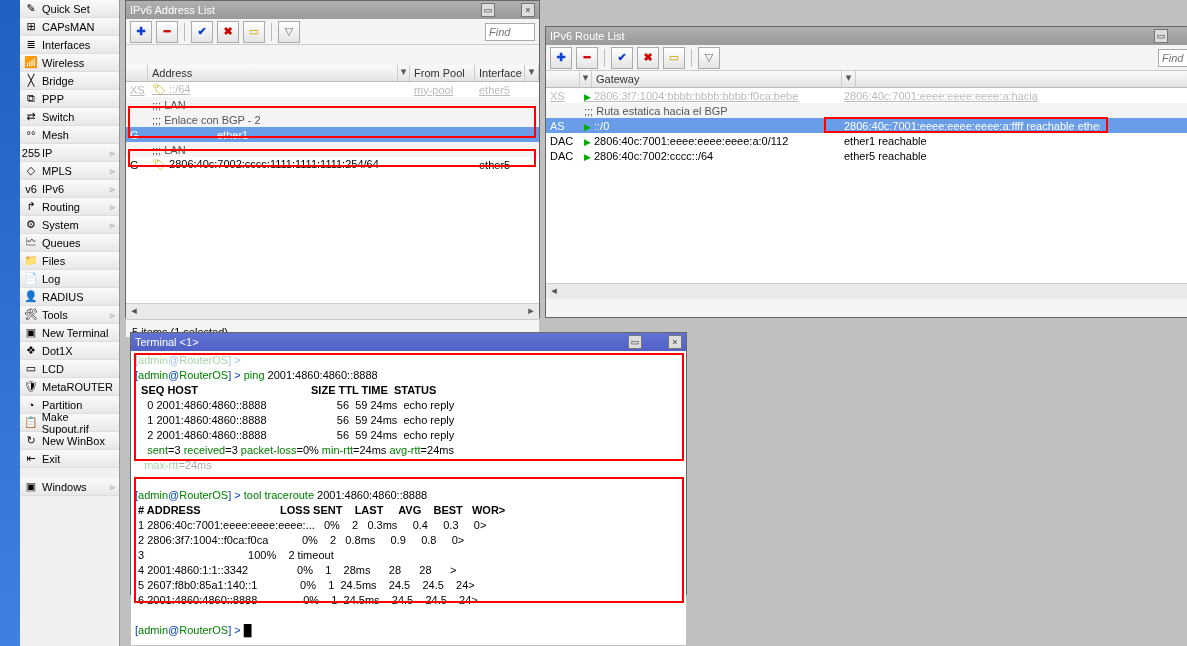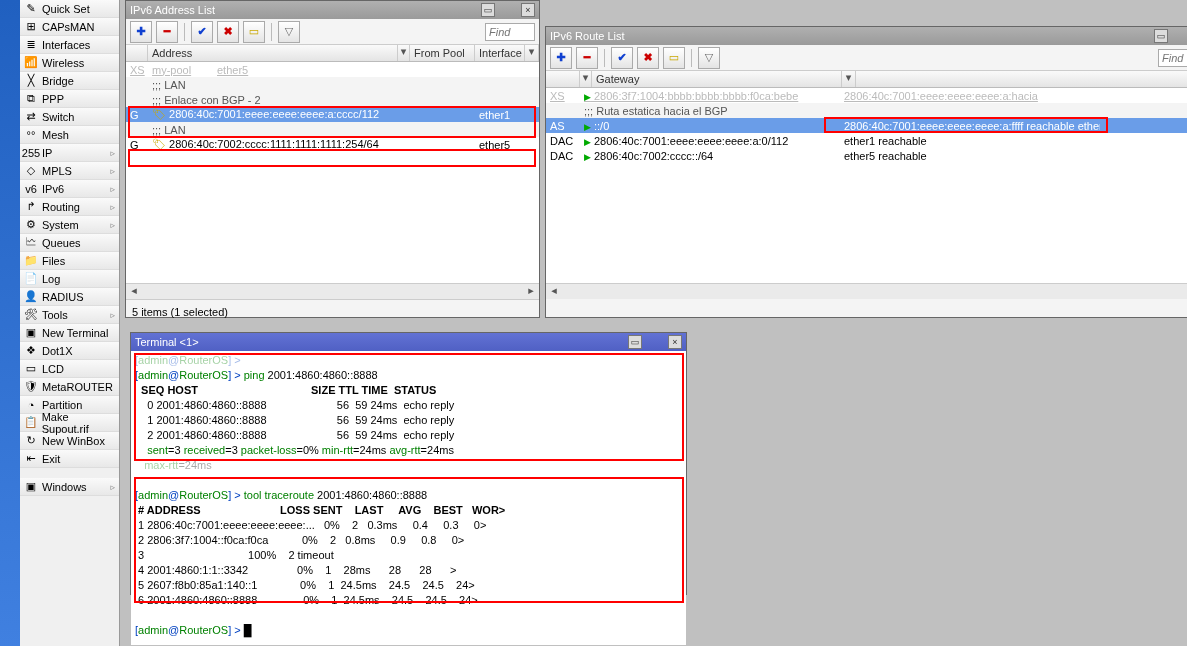--- a/index.html
+++ b/index.html
@@ -207,46 +207,46 @@
       </div>
     <div class="tool-btn">
         <span class="ic-note">▭</span>
       </div>
     <div class="tool-sep"></div>
     <div class="tool-btn">
         <span class="ic-filter">▽</span>
       </div>
     <input class="find-box" placeholder="Find" style="">
   </div>
-  <div class="grid" style="height:238px;">
+  <div class="grid" style="height:238px;margin-top:20px;">
     <div class="grid-header">
       <div class="col" style="width:22px;"></div>
       <div class="col" style="width:250px;"><span>Address</span></div>
       <div class="hdrop">▾</div>
       <div class="col" style="width:65px;"><span>From Pool</span></div>
       <div class="col" style="width:50px;"><span>Interface</span></div>
       <div class="hdrop" style="width:14px">▾</div>
     </div>
     <div id="addr-rows">
         <div class="grid-row faded">
           <div class="cell" style="width:22px">XS</div>
+          <div class="cell" style="width:262px"><span class="ic-flag">🏷</span> ::/64</div>
           <div class="cell" style="width:65px">my-pool</div>
           <div class="cell" style="width:60px">ether5</div>
         </div>
         <div class="grid-row comment">
           <div class="cell" style="width:22px"></div>
           <div class="cell">;;; LAN</div>
         </div>
         <div class="grid-row comment">
           <div class="cell" style="width:22px"></div>
           <div class="cell">;;; Enlace con BGP - 2</div>
         </div>
         <div class="grid-row selected">
           <div class="cell" style="width:22px">G</div>
-          <div class="cell" style="width:262px"><span class="ic-flag">🏷</span> 2806:40c:7001:eeee:eeee:eeee:a:cccc/112</div>
           <div class="cell" style="width:65px"></div>
           <div class="cell" style="width:60px">ether1</div>
         </div>
         <div class="grid-row comment">
           <div class="cell" style="width:22px"></div>
           <div class="cell">;;; LAN</div>
         </div>
         <div class="grid-row">
           <div class="cell" style="width:22px">G</div>
           <div class="cell" style="width:262px"><span class="ic-flag">🏷</span> 2806:40c:7002:cccc:1111:1111:1111:254/64</div>

